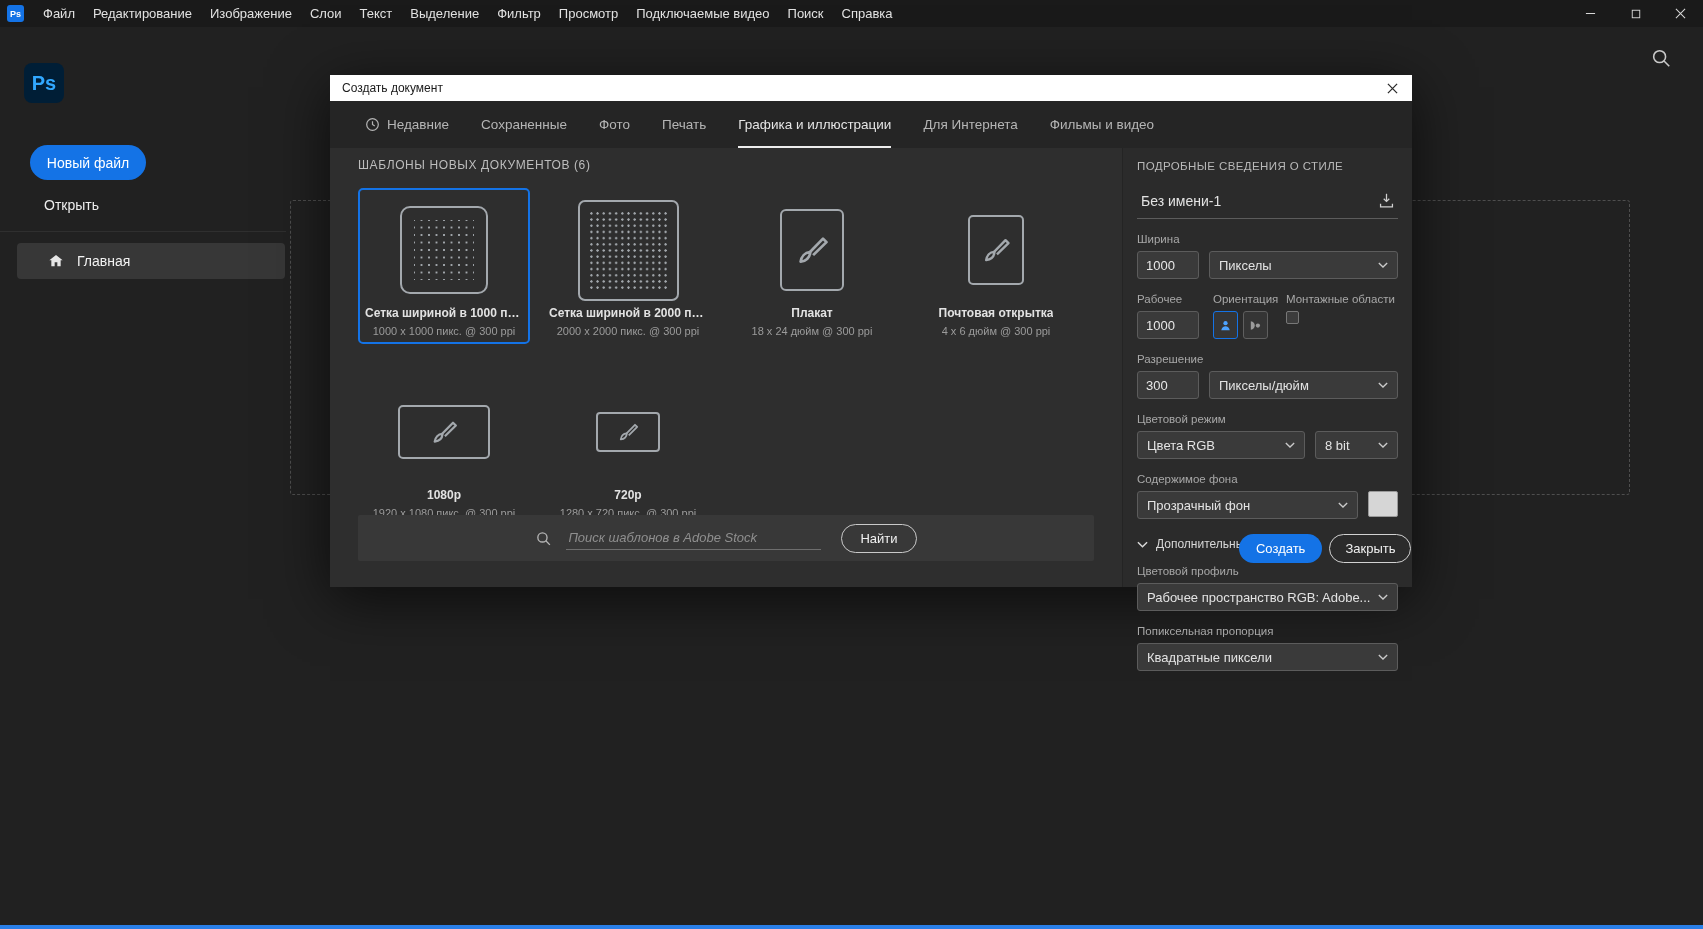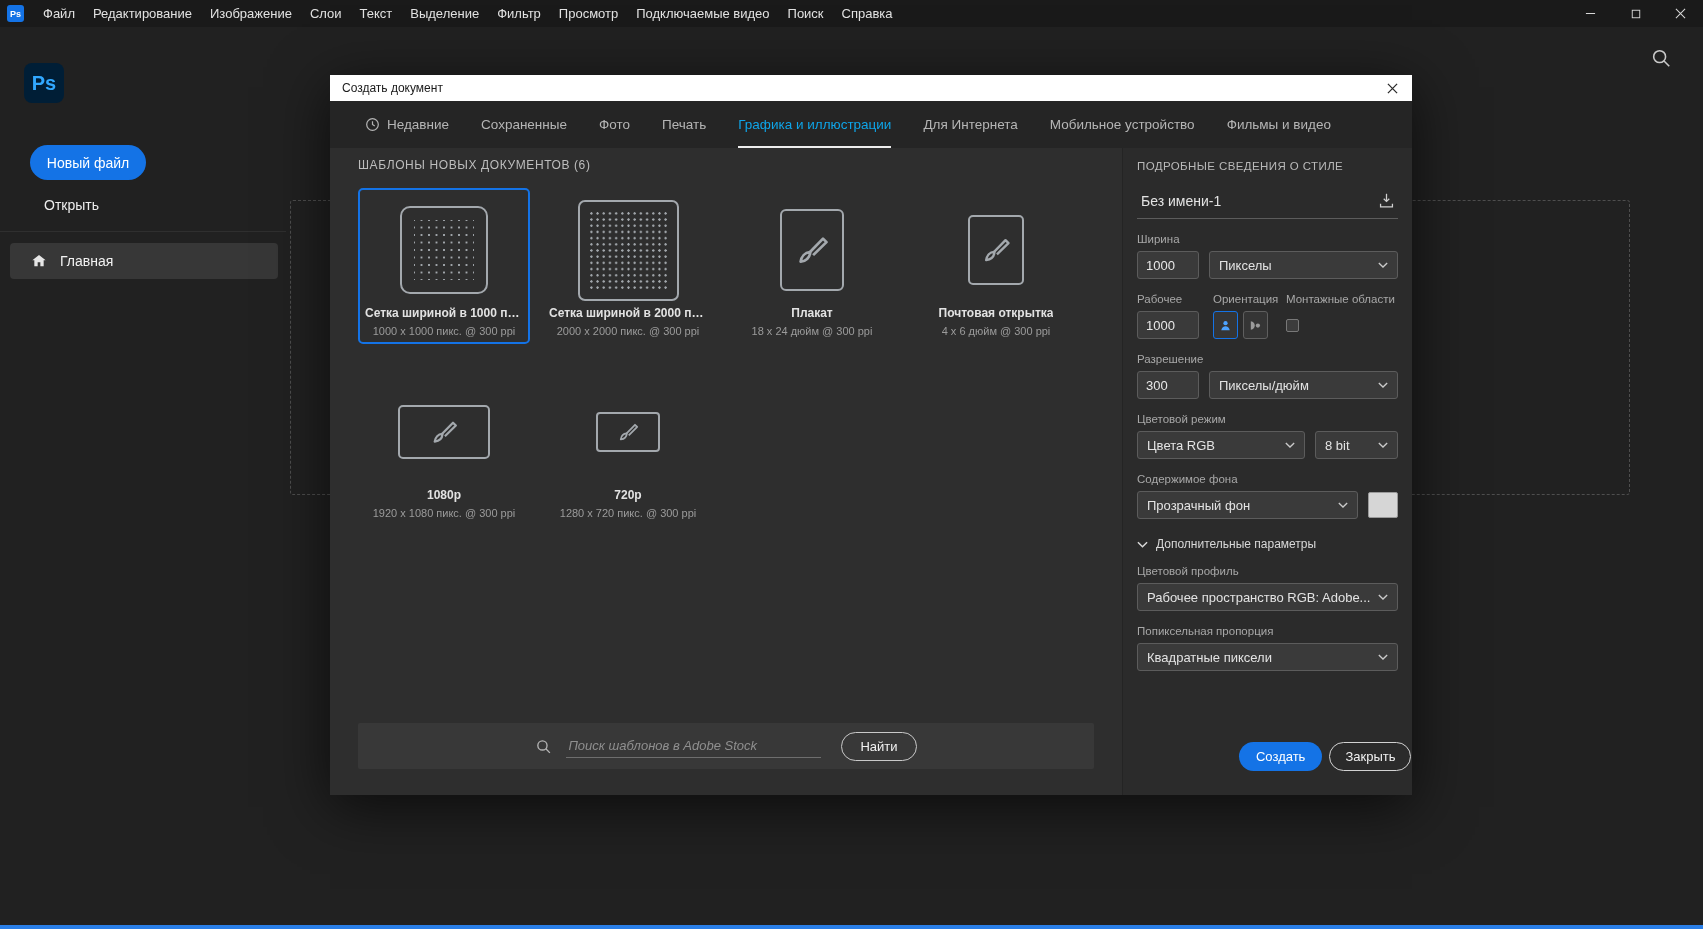--- a/index.html
+++ b/index.html
@@ -28,43 +28,43 @@
 
   
   .ps-logo { position: absolute; left: 24px; top: 36px; width: 40px; height: 40px;
     border-radius: 8px; background: var(--logo-bg, #001e36); color: var(--logo-text, #31a8ff);
     display: flex; align-items: center; justify-content: center; font-size: 20px; font-weight: bold; }
   .btn-new { position: absolute; left: 30px; top: 118px; width: 116px; height: 35px;
     border-radius: 18px; border: none; background: var(--accent, #1473e6); color: #fff; font-size: 14px; }
   .btn-open { position: absolute; left: 30px; top: 164px; background: none; border: none;
     color: #ededed; font-size: 14px; padding: 6px 14px; }
   .side-divider { position: absolute; left: 0; top: 204px; width: 286px; height: 1px; background: #2f2f2f; }
-  .side-item { position: absolute; left: 10px; top: 216px; width: 268px; height: 36px;
+  .side-item { position: absolute; left: 17px; top: 216px; width: 268px; height: 36px;
     border-radius: 4px; background: #373737; display: flex; align-items: center; gap: 13px;
-    padding-left: 21px; color: #f2f2f2; font-size: 14px; cursor: pointer; }
+    padding-left: 31px; color: #f2f2f2; font-size: 14px; cursor: pointer; }
   .side-item svg { color: #e6e6e6; }
   .top-search { position: absolute; top: 20px; right: 30px; width: 24px; height: 24px;
     background: none; border: none; color: #c9c9c9; }
   .dropzone { position: absolute; left: 290px; top: 173px; width: 1340px; height: 295px;
     border: 1px dashed #4e4e4e; border-radius: 3px; }
 
   
-  .dialog { position: absolute; left: 330px; top: 48px; width: 1082px; height: 720px;
+  .dialog { position: absolute; left: 330px; top: 48px; width: 1082px; height: 512px;
     background: #2e2e2e; box-shadow: 0 12px 55px rgba(0,0,0,.65); z-index: 5;
     display: flex; flex-direction: column; }
   .dlg-titlebar { height: 26px; background: #ffffff; color: #1a1a1a; font-size: 12px;
     display: flex; align-items: center; padding-left: 12px; position: relative; flex-shrink: 0; }
   .dlg-close { position: absolute; right: 6px; top: 0; width: 28px; height: 26px;
     border: none; background: transparent; color: #2b2b2b; display: flex; align-items: center; justify-content: center; }
 
   .tabbar { height: 47px; background: #252525; display: flex; align-items: stretch;
     padding-left: 35px; gap: 32px; flex-shrink: 0; }
   .tab { display: flex; align-items: center; gap: 7px; color: #b5b5b5; font-size: 13.5px;
     position: relative; cursor: pointer; white-space: nowrap; }
-  .tab.active { color: #0ea5e9; }
+  .tab.active { color: #e5e5e5; }
   .tab.active::after { content: ""; position: absolute; left: 0; right: 0; bottom: 0;
     height: 2px; background: #ececec; }
 
   .dlg-body { flex: 1; display: flex; min-height: 0; }
 
   
   .content { width: 792px; background: #2e2e2e; position: relative; padding: 0 28px; flex-shrink: 0; }
   .tpl-header { margin-top: 10px; font-size: 12px; letter-spacing: .6px; color: #bdbdbd; }
   .grid { margin-top: 16px; display: grid; grid-template-columns: repeat(4, 172px);
     gap: 26px 12px; justify-content: start; }
@@ -109,21 +109,21 @@
     position: relative; padding: 0 14px; }
   .panel-header { margin-top: 12px; font-size: 11.5px; color: #b9b9b9; letter-spacing: .4px; }
   .name-row { margin-top: 17px; display: flex; align-items: center; gap: 8px;
     border-bottom: 1px solid #5c5c5c; padding-bottom: 6px; }
   .name-input { flex: 1; background: transparent; border: none; outline: none;
     color: #e3e3e3; font-size: 14px; padding: 2px 4px; }
   .icon-btn { background: none; border: none; color: #cfcfcf; display: flex;
     align-items: center; justify-content: center; padding: 2px; }
 
   .f-label { font-size: 11.5px; color: #a8a8a8; margin-top: 14px; margin-bottom: 6px; }
-  .row { display: flex; align-items: center; }
+  .row { display: flex; align-items: flex-start; }
   .num { width: 62px; height: 28px; background: #3a3a3a; border: 1px solid #5c5c5c;
     border-radius: 3px; color: #e8e8e8; font-size: 13px; padding: 0 8px; outline: none; }
   .select { height: 28px; background: #3a3a3a; border: 1px solid #5c5c5c; border-radius: 3px;
     color: #e3e3e3; font-size: 13px; display: flex; align-items: center;
     justify-content: space-between; padding: 8px 9px; cursor: pointer; }
   .select .lbl { white-space: nowrap; overflow: hidden; text-overflow: ellipsis; }
   .select .chev { flex-shrink: 0; margin-left: 8px; color: #c9c9c9; }
   .grow { flex: 1; }
   .gap10 > * + * { margin-left: 10px; }
 
@@ -257,23 +257,20 @@
         <div class="tab">
             <span>Печать</span>
           </div>
         <div class="tab active">
             <span>Графика и иллюстрации</span>
           </div>
         <div class="tab">
             <span>Для Интернета</span>
           </div>
         <div class="tab">
-            <span>Мобильное устройство</span>
-          </div>
-        <div class="tab">
             <span>Фильмы и видео</span>
           </div>
       </div>
 
       <div class="dlg-body">
 
         <div class="content">
           <div class="tpl-header">ШАБЛОНЫ НОВЫХ ДОКУМЕНТОВ (6)</div>
 
           <div class="grid">

